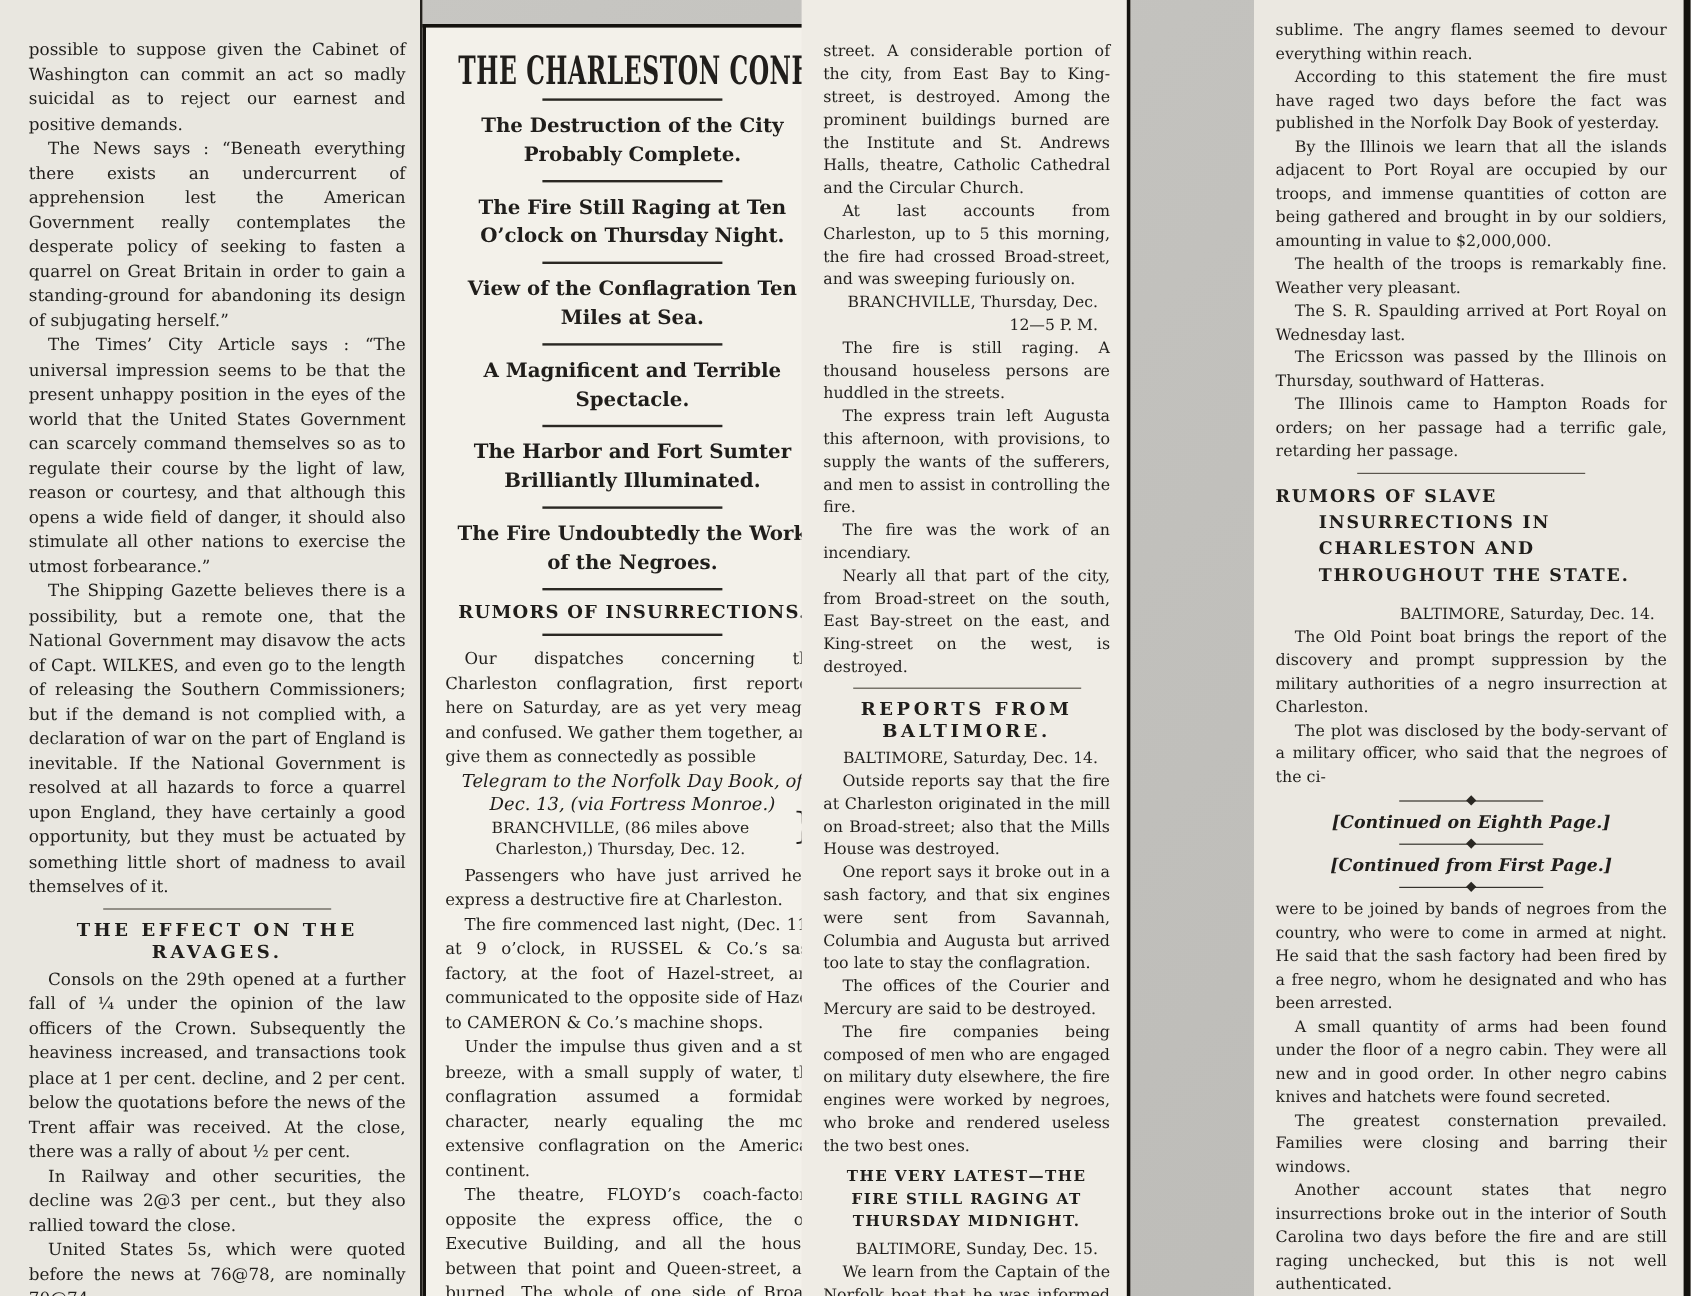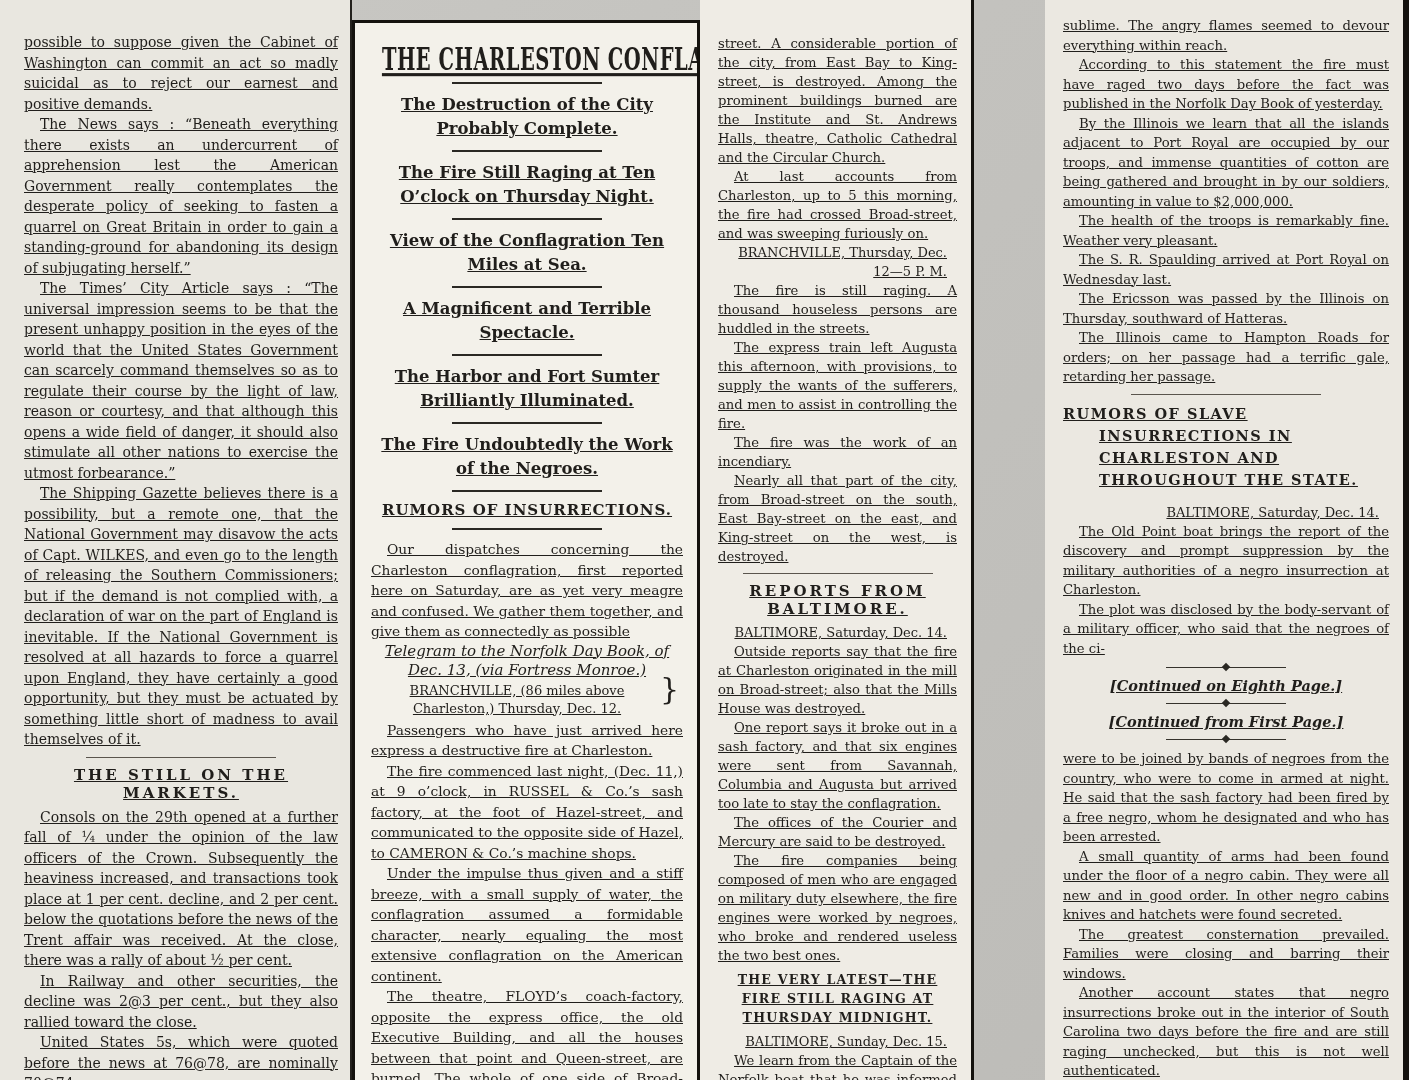--- a/index.html
+++ b/index.html
@@ -1,26 +1,26 @@
 <!DOCTYPE html>
 <html><head>
 <meta charset="utf-8">
 <style>
   html,body{margin:0;padding:0;background:#989692;}
   .page{
     position:relative;width:1409px;height:1080px;overflow:hidden;
     background:linear-gradient(135deg,#c9c8c4 0%,#c3c2be 40%,#bcbbb7 100%);
     font-family:"DejaVu Serif",serif;color:#201e1b;
   }
-  .col{position:absolute;top:0;height:1080px;overflow:hidden;box-sizing:border-box;text-decoration:underline;}
+  .col{position:absolute;top:0;height:1080px;overflow:hidden;box-sizing:border-box;}
   #col1{left:0;width:352px;background:#e9e7e0;padding:32px 12px 0 24px;border-right:2px solid #23211d;}
   .col1rule{position:absolute;left:7px;top:0;bottom:0;width:2px;background:#29261f;}
   #col2{left:352px;top:20px;height:1060px;width:348px;background:#f3f1ea;
         padding:10px 14px 0 16px;border-left:3px solid #14120e;border-right:3px solid #14120e;border-top:3px solid #14120e;}
-  #col3{left:700px;width:274px;background:#efece5;padding:34px 14px 0 18px;border-right:3px solid #14120e;}
+  #col3{left:668px;width:274px;background:#efece5;padding:34px 14px 0 18px;border-right:3px solid #14120e;}
   #col4{left:1045px;width:364px;background:#ebe8e1;padding:16px 14px 0 18px;border-right:6px solid #14120e;}
 
   .blk{margin:0;}
   .p,.pc{font-size:14px;line-height:20.5px;text-align:justify;}
   .p{text-indent:16px;}
   .pc{text-indent:0;}
   #col3 .p,#col3 .pc{font-size:13.2px;line-height:19px;}
   #col4 .p,#col4 .pc{font-size:13.2px;line-height:19.5px;}
   #col2 .p,#col2 .pc{font-size:13.8px;line-height:20.5px;}
 
@@ -49,21 +49,21 @@
 <body>
 
 <div class="page">
   <div class="col1rule"></div>
   <div class="col" id="col1">
       <div class="blk pc">possible to suppose given the Cabinet of Washington can commit an act so madly suicidal as to reject our earnest and positive demands.</div>
       <div class="blk p">The News says : “Beneath everything there exists an undercurrent of apprehension lest the American Government really contemplates the desperate policy of seeking to fasten a quarrel on Great Britain in order to gain a standing-ground for abandoning its design of subjugating herself.”</div>
       <div class="blk p">The Times’ City Article says : “The universal impression seems to be that the present unhappy position in the eyes of the world that the United States Government can scarcely command themselves so as to regulate their course by the light of law, reason or courtesy, and that although this opens a wide field of danger, it should also stimulate all other nations to exercise the utmost forbearance.”</div>
       <div class="blk p">The Shipping Gazette believes there is a possibility, but a remote one, that the National Government may disavow the acts of Capt. WILKES, and even go to the length of releasing the Southern Commissioners; but if the demand is not complied with, a declaration of war on the part of England is inevitable. If the National Government is resolved at all hazards to force a quarrel upon England, they have certainly a good opportunity, but they must be actuated by something little short of madness to avail themselves of it.</div>
       <div class="blk divider rule-sm"></div>
-      <div class="blk head">THE STILL ON THE MARKETS.</div>
+      <div class="blk head">THE EFFECT ON THE RAVAGES.</div>
       <div class="blk p">Consols on the 29th opened at a further fall of ¼ under the opinion of the law officers of the Crown. Subsequently the heaviness increased, and transactions took place at 1 per cent. decline, and 2 per cent. below the quotations before the news of the Trent affair was received. At the close, there was a rally of about ½ per cent.</div>
       <div class="blk p">In Railway and other securities, the decline was 2@3 per cent., but they also rallied toward the close.</div>
       <div class="blk p">United States 5s, which were quoted before the news at 76@78, are nominally 70@74.</div>
     </div>
   <div class="col" id="col2">
       <div class="blk masthead">THE CHARLESTON CONFLAGRATION</div>
       <div class="blk divider rule"></div>
       <div class="blk deck">The Destruction of the City Probably Complete.</div>
       <div class="blk divider rule"></div>
       <div class="blk deck">The Fire Still Raging at Ten O’clock on Thursday Night.</div>

